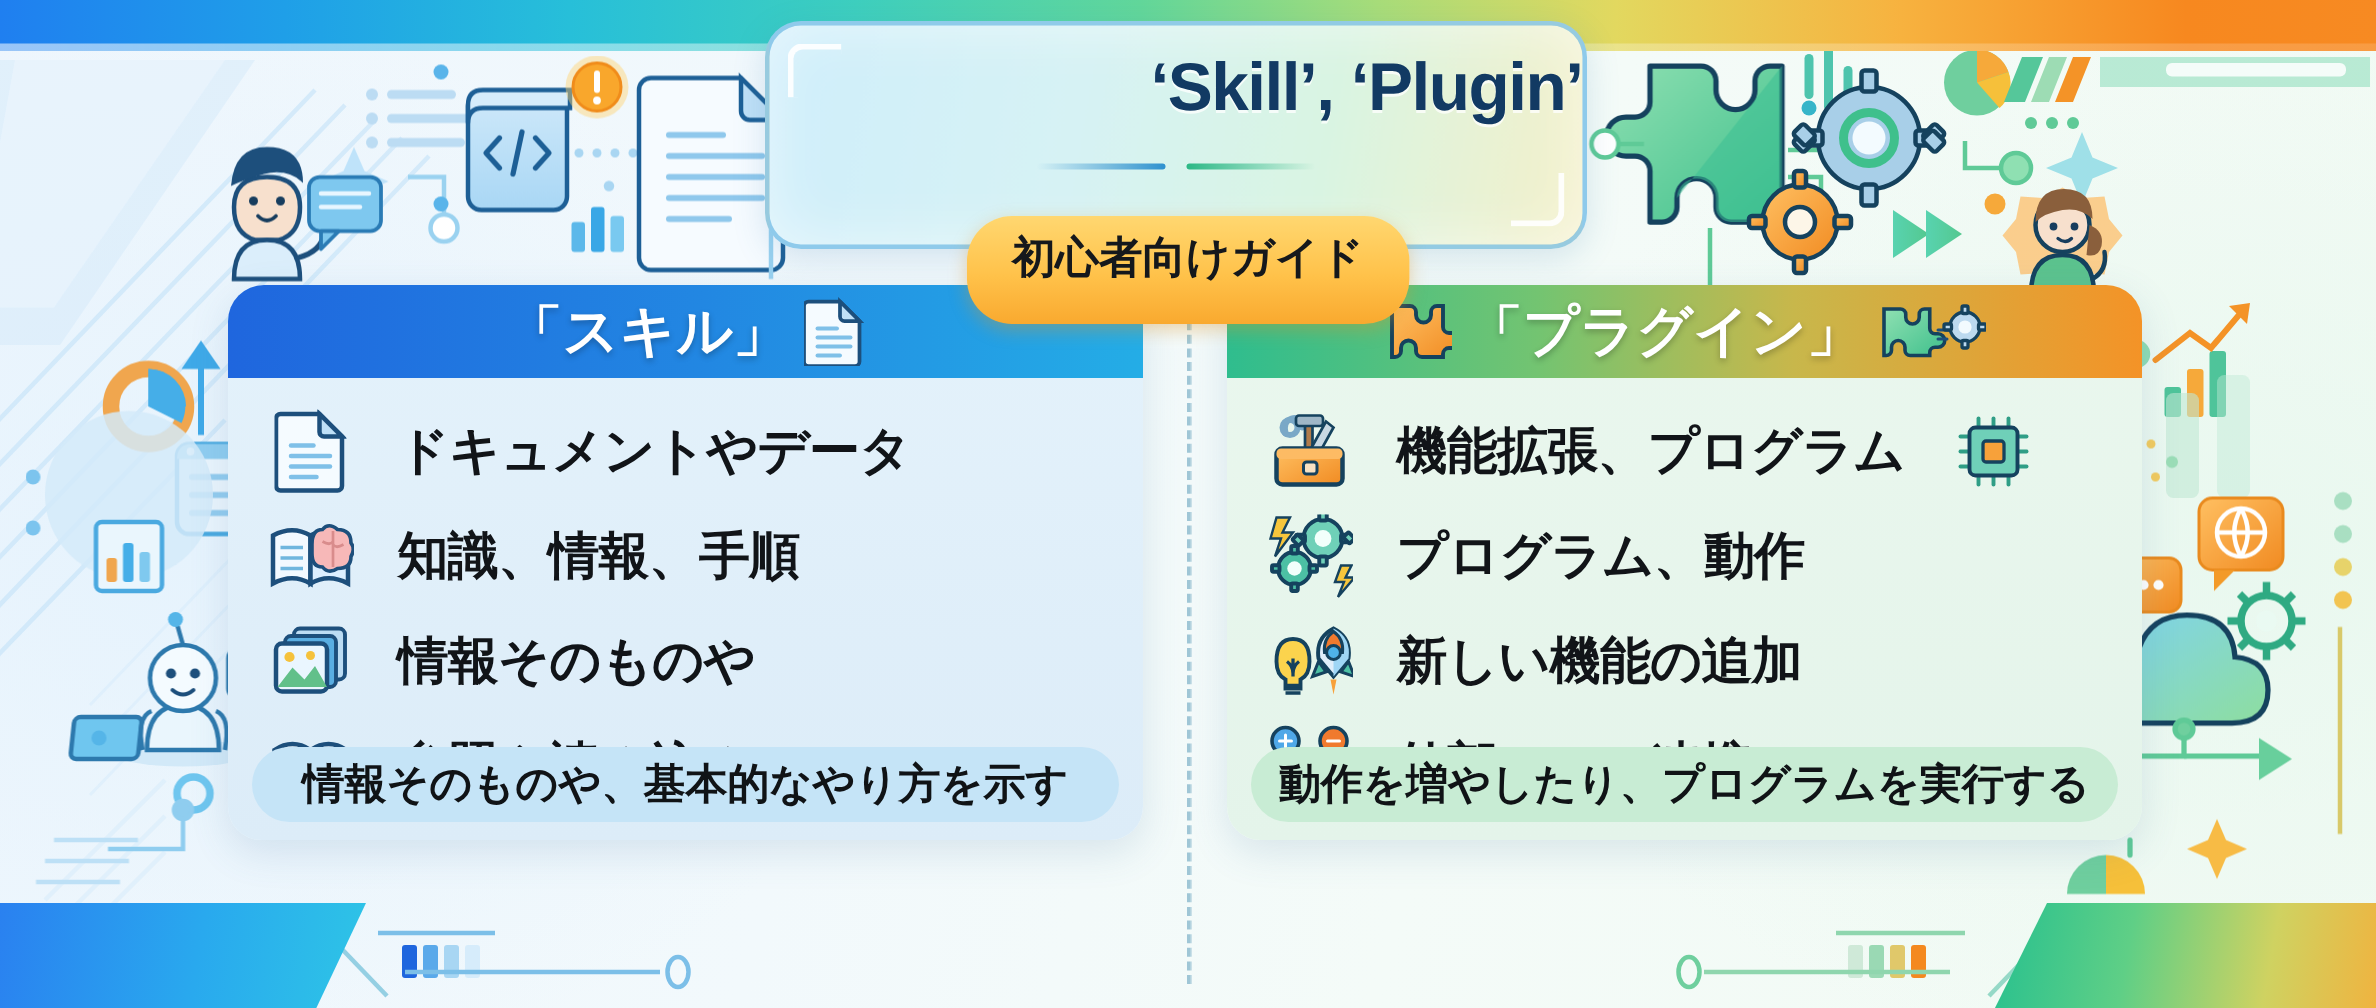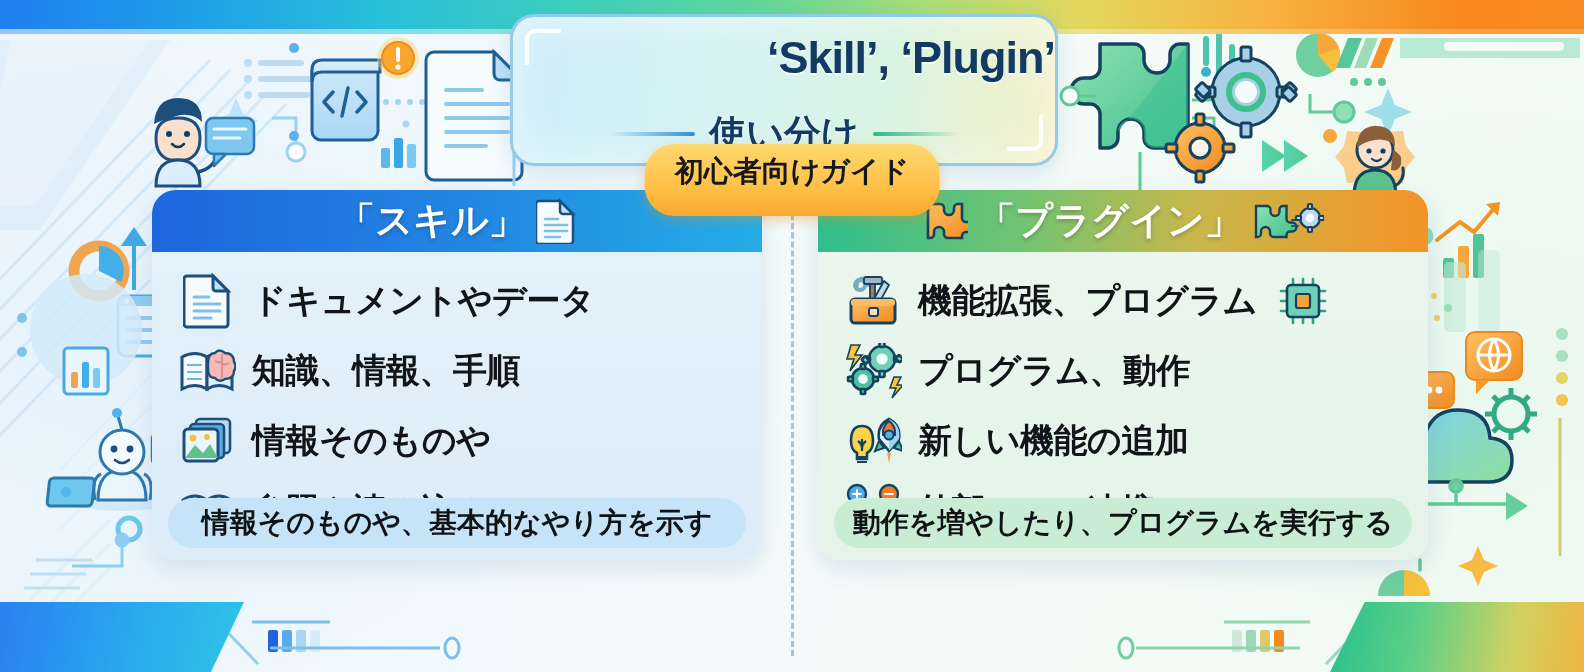--- a/index.html
+++ b/index.html
@@ -101,21 +101,21 @@
   .panel.left  .panel-head { background: linear-gradient(90deg,#1f66de 0%, #2287e2 52%, #24ade6 100%); }
   .panel.right .panel-head { background: linear-gradient(90deg,#2fbd8e 0%, #73c471 34%, #c8b74b 62%, #f49327 100%); }
   .panel-title {
     font-size: 37px; font-weight: 800; color:#ffffff;
     text-shadow: 0 2px 4px rgba(0,0,0,.25);
     white-space:nowrap;
   }
 
   .panel-body { padding: 14px 18px 0 26px; }
   .row {
-    display:flex; align-items:center; gap:16px;
+    display:flex; align-items:center; gap:29px;
     height: 70px;
   }
   .row-ico { width:58px; height:58px; flex:0 0 58px; display:flex; align-items:center; justify-content:center; }
   .row-txt {
     font-size: 34px; font-weight: 800; color:#111418;
     white-space:nowrap; letter-spacing:-0.5px;
   }
   .row-ico-trail { width:48px; height:48px; margin-left:6px; flex:0 0 48px; }
 
   .summary {
@@ -550,21 +550,20 @@
   <div class="rail-top"></div>
   <div class="rail-bot-left"></div>
   <div class="rail-bot-right"></div>
 
   <div class="title-card">
     <div class="tc-bracket tl"></div>
     <div class="tc-bracket br"></div>
     <div class="title-main">‘Skill’, ‘Plugin’</div>
     <div class="title-sub-wrap">
       <div class="sub-rule l"></div>
-      <div class="title-sub">使い分け</div>
       <div class="sub-rule r"></div>
     </div>
   </div>
   <div class="badge" style="left:792px">初心者向けガイド</div>
 
   <div class="divider"></div>
 
   <div class="panel left">
     <div class="panel-head">
       <span class="panel-title">「スキル」</span>

